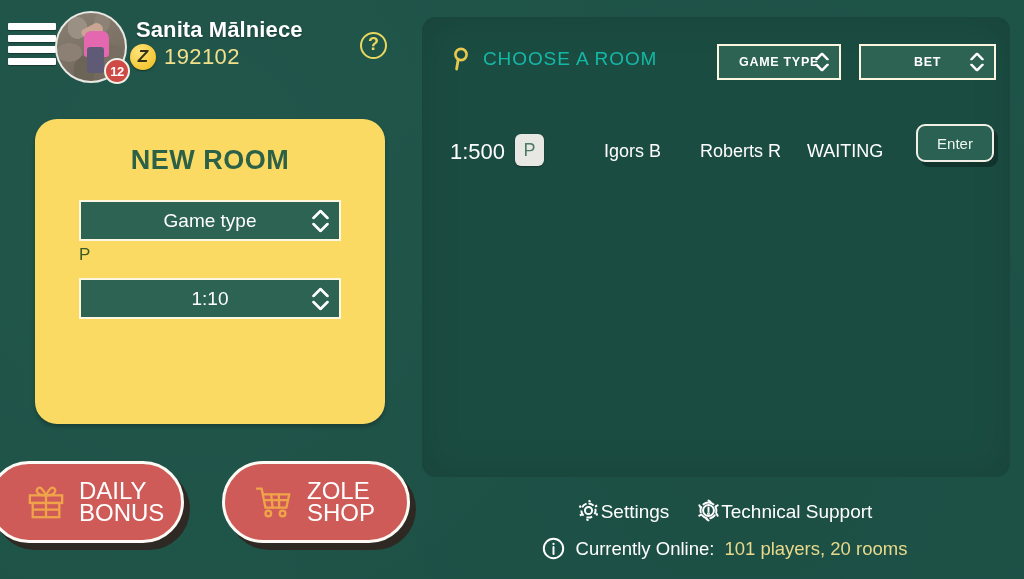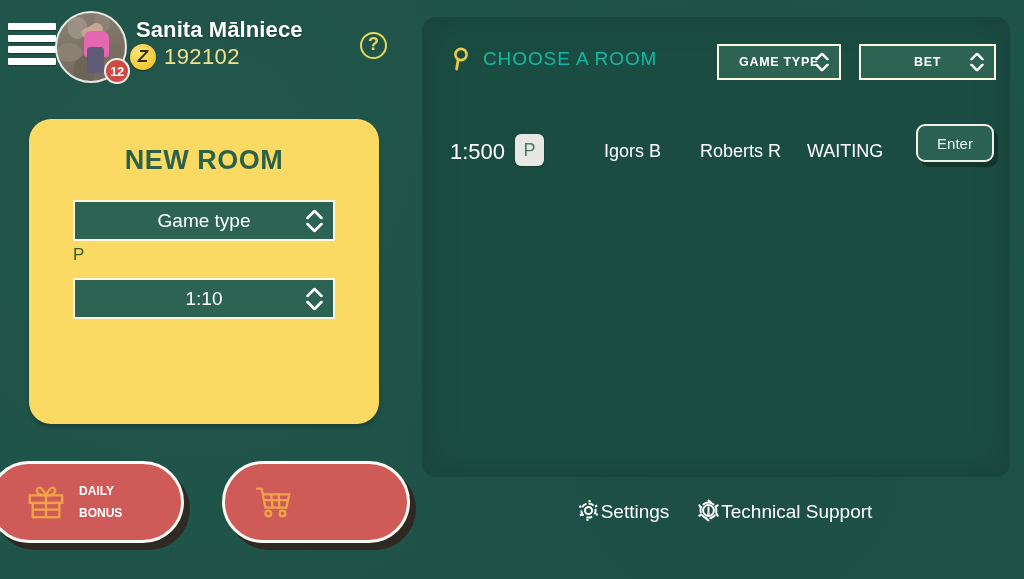--- a/index.html
+++ b/index.html
@@ -81,21 +81,21 @@
   .help-icon {
     position: absolute; left: 360px; top: 32px;
     width: 27px; height: 27px; border-radius: 50%;
     border: 2.5px solid #e8d85f; color: #e8d85f;
     font-size: 18px; font-weight: bold; line-height: 21px; text-align: center;
     cursor: pointer;
   }
 
   
   .newroom {
-    position: absolute; left: 29px; top: 119px; width: 350px; height: 305px;
+    position: absolute; left: 35px; top: 119px; width: 350px; height: 305px;
     background: #fada63; border-radius: 22px;
     box-shadow: 0 3px 4px rgba(0,0,0,0.25);
   }
   .newroom h2 {
     text-align: center; margin-top: 26px;
     color: #2c6148; font-size: 27px; font-weight: 600; letter-spacing: 0.5px;
   }
   .select {
     position: absolute; left: 44px; width: 262px; height: 41px;
     background: #2d6353; border: 2px solid #fdf6e0;
@@ -127,21 +127,21 @@
   }
 
   
   .pill {
     position: absolute; height: 82px;
     background: #cf5b58; border: 3px solid #fbfaf4; border-radius: 45px;
     display: flex; align-items: center; gap: 12px;
     box-shadow: 6px 7px 0 rgba(55,18,16,0.65);
     cursor: pointer;
   }
-  .pill .lbl { color: #ffffff; font-size: 12px; font-weight: 700; line-height: 22px; }
+  .pill .lbl { color: #ffffff; font-size: 24px; font-weight: 400; line-height: 22px; }
   .pill-bonus { left: -12px; top: 461px; width: 196px; padding-left: 34px; }
   .pill-shop  { left: 222px; top: 461px; width: 188px; padding-left: 28px; }
   .ico { width: 42px; height: 38px; flex: none; }
 
   
   .rpanel {
     position: absolute; left: 422px; top: 17px; width: 588px; height: 460px;
     background: #1b4c42; border-radius: 14px;
     box-shadow: inset 0 0 40px rgba(0,0,0,0.12);
   }
@@ -287,20 +287,24 @@
       <g fill="none" stroke="#f0a44a" stroke-width="2.4" stroke-linecap="round">
         <path d="M4 6 H9 L13 26 H34"></path>
         <path d="M11 12 H38 L35 26"></path>
         <line x1="12.5" y1="18" x2="36.5" y2="18"></line>
         <line x1="19" y1="12" x2="20.5" y2="26"></line>
         <line x1="27" y1="12" x2="27.5" y2="26"></line>
         <circle cx="16" cy="32" r="3"></circle>
         <circle cx="31" cy="32" r="3"></circle>
       </g>
     </svg>
+    <div class="lbl">
+      <div>ZOLE</div>
+      <div>SHOP</div>
+    </div>
   </div>
 
   <div class="rpanel">
 
     <div class="choose">
       <svg width="22" height="24" viewBox="0 0 22 24">
         <circle cx="11" cy="7.5" r="5.6" fill="none" stroke="#e8c94e" stroke-width="2.6"></circle>
         <line x1="8.2" y1="12.4" x2="6.6" y2="22" stroke="#e8c94e" stroke-width="2.8" stroke-linecap="round"></line>
       </svg>
       <div class="txt">CHOOSE A ROOM</div>
@@ -361,14 +365,23 @@
           <path d="M12 2.4 l1.8 1.3 M12 21.6 l-1.8 -1.3 M3.2 7 l1.1 1.9 M20.8 17 l-1.1 -1.9 M3.2 17 l1.9 -1.1 M20.8 7 l-1.9 1.1"></path>
           <path d="M12 4.4 A7.6 7.6 0 1 1 11.9 4.4" stroke-dasharray="5 3.4"></path>
           <line x1="12" y1="9" x2="12" y2="13"></line>
           <circle cx="12" cy="15.1" r="0.45" fill="#ffffff"></circle>
         </g>
       </svg>
       <div class="t">Technical Support</div>
     </div>
   </div>
 
+  <div class="online">
+    <svg width="25" height="25" viewBox="0 0 24 24">
+      <circle cx="12" cy="12" r="9.3" fill="none" stroke="#ffffff" stroke-width="1.9"></circle>
+      <circle cx="12" cy="7.6" r="1.1" fill="#ffffff"></circle>
+      <line x1="12" y1="10.5" x2="12" y2="17.2" stroke="#ffffff" stroke-width="1.9" stroke-linecap="round"></line>
+    </svg>
+    <div class="t">Currently Online:</div>
+    <div class="hl">101 players, 20 rooms</div>
+  </div>
 
 </div>
 
 </body></html>

